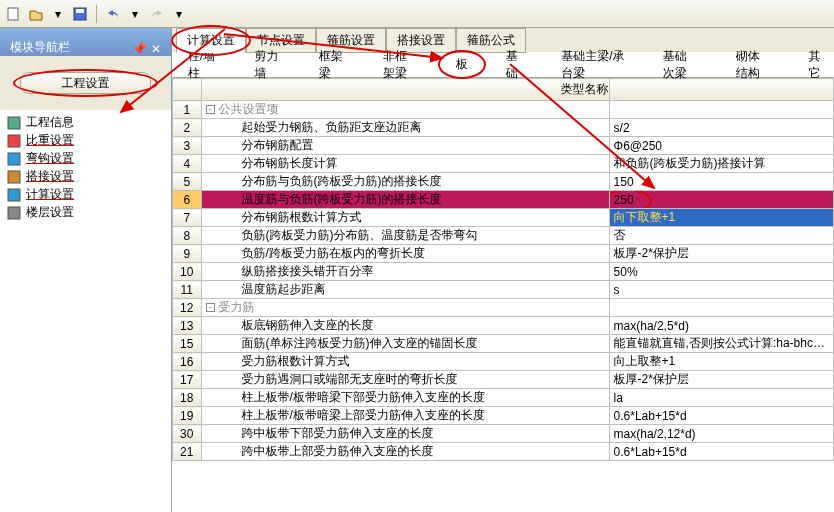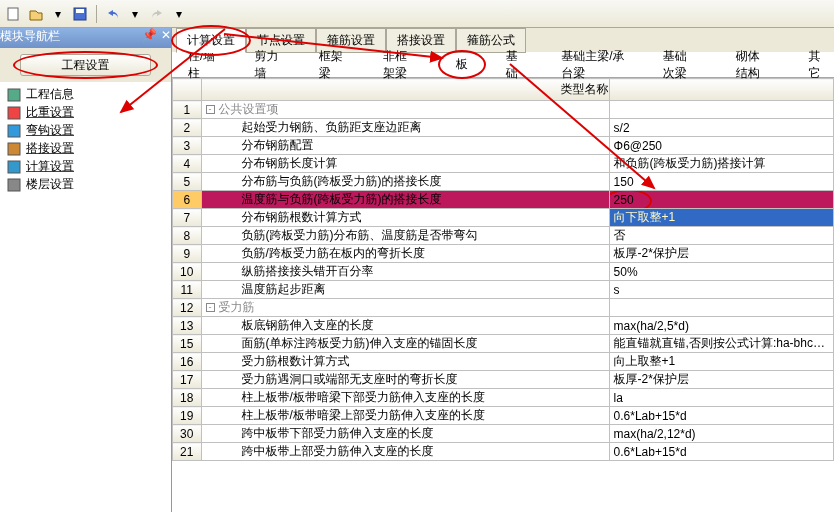--- a/index.html
+++ b/index.html
@@ -2,23 +2,23 @@
 <html><head>
 <meta charset="utf-8">
 <style>
 *{margin:0;padding:0;box-sizing:border-box;font-family:"SimSun","宋体",sans-serif;font-size:12px}
 body{background:#fff;width:834px;height:512px;overflow:hidden;position:relative}
 .toolbar{height:28px;background:linear-gradient(#f8f8f4,#ece9d8);border-bottom:1px solid #aca899;display:flex;align-items:center;padding:0 4px;gap:2px}
 .tb-btn{width:20px;height:20px;display:flex;align-items:center;justify-content:center}
 .tb-sep{width:1px;height:18px;background:#aca899;margin:0 4px}
 .main{display:flex;height:calc(100% - 28px)}
 .nav{width:172px;background:#ece9d8;border-right:1px solid #7f9db9;display:flex;flex-direction:column}
-.nav-header{height:20px;background:linear-gradient(#8db2e3,#6f93c9);color:#fff;display:flex;align-items:flex-start;padding:0 0;justify-content:space-between;font-size:12px}
+.nav-header{height:28px;background:linear-gradient(#8db2e3,#6f93c9);color:#fff;display:flex;align-items:flex-end;padding:0 10px;justify-content:space-between;font-size:12px}
 .nav-header .pin{display:flex;gap:4px}
-.nav-btn{margin:6px 20px;height:22px;background:linear-gradient(#fefefe,#ece9d8);border:1px solid #aca899;border-radius:3px;display:flex;align-items:center;justify-content:center;position:relative}
+.nav-btn{margin:16px 20px;height:22px;background:linear-gradient(#fefefe,#ece9d8);border:1px solid #aca899;border-radius:9px;display:flex;align-items:center;justify-content:center;position:relative}
 .nav-btn.circled::after{content:"";position:absolute;left:-8px;right:-8px;top:-4px;bottom:-4px;border:2px solid #d00;border-radius:50%/50%;pointer-events:none}
 .tree{padding:4px 6px;flex:1;background:#fff}
 .tree-item{display:flex;align-items:flex-end;height:18px;gap:4px;padding:1px 0}
 .tree-item .ico{width:16px;height:16px;display:inline-flex;align-items:center;justify-content:center}
 .tree-item.hl{text-decoration:underline;text-decoration-color:#d00}
 .right{flex:1;display:flex;flex-direction:column;position:relative}
 .tabs{height:24px;display:flex;align-items:flex-end;background:#ece9d8;padding-left:4px;gap:0}
 .tab{padding:3px 10px;border:1px solid #aca899;background:#f0eee0;position:relative;bottom:-1px}
 .tab.active{background:#fff;border-bottom:1px solid #fff;z-index:2}
 .tab.circled::after{content:"";position:absolute;left:-6px;right:-6px;top:-4px;bottom:-4px;border:2px solid #d00;border-radius:50%/50%;pointer-events:none}
@@ -26,21 +26,21 @@
 .subtab{padding:2px 8px;position:relative}
 .subtab.active{color:#000}
 .subtab.circled::after{content:"";position:absolute;left:-10px;right:-10px;top:-4px;bottom:-4px;border:2px solid #d00;border-radius:50%/50%;pointer-events:none}
 .grid{flex:1;overflow:auto;background:#fff}
 .grid table{border-collapse:collapse;width:100%}
 .grid th{background:linear-gradient(#fefefe,#ece9d8);border:1px solid #c0c0c0;height:22px;font-weight:normal;text-align:right}
 .grid td{border:1px solid #c0c0c0;height:18px;padding:0 4px;white-space:nowrap;overflow:hidden;text-overflow:ellipsis}
 .grid td.num{background:linear-gradient(#fefefe,#ece9d8);text-align:center;width:28px}
 .grid tr.sel td.num{background:#ffcb66}
 .grid tr.sel td{background:#be185d}
-.grid tr.r7 td.val{background:#316ac5;color:#fef9c3}
+.grid tr.r7 td.val{background:#316ac5;color:#fde047}
 .grid td.name{width:400px;max-width:400px}
 .grid td.name.section{color:#888}
 .grid td.name .exp{display:inline-block;width:9px;height:9px;border:1px solid #888;text-align:center;line-height:7px;margin-right:4px;font-size:9px;position:relative;top:-1px}
 .grid td.name .ind{display:inline-block}
 .grid td.val{max-width:200px}
 .val.circled{position:relative}
 .val.circled::after{content:"";position:absolute;left:-6px;top:-2px;width:44px;height:20px;border:2px solid #d00;border-radius:50%/50%;pointer-events:none}
 svg.arrow{position:absolute;pointer-events:none;z-index:10}
 </style>
 </head>

